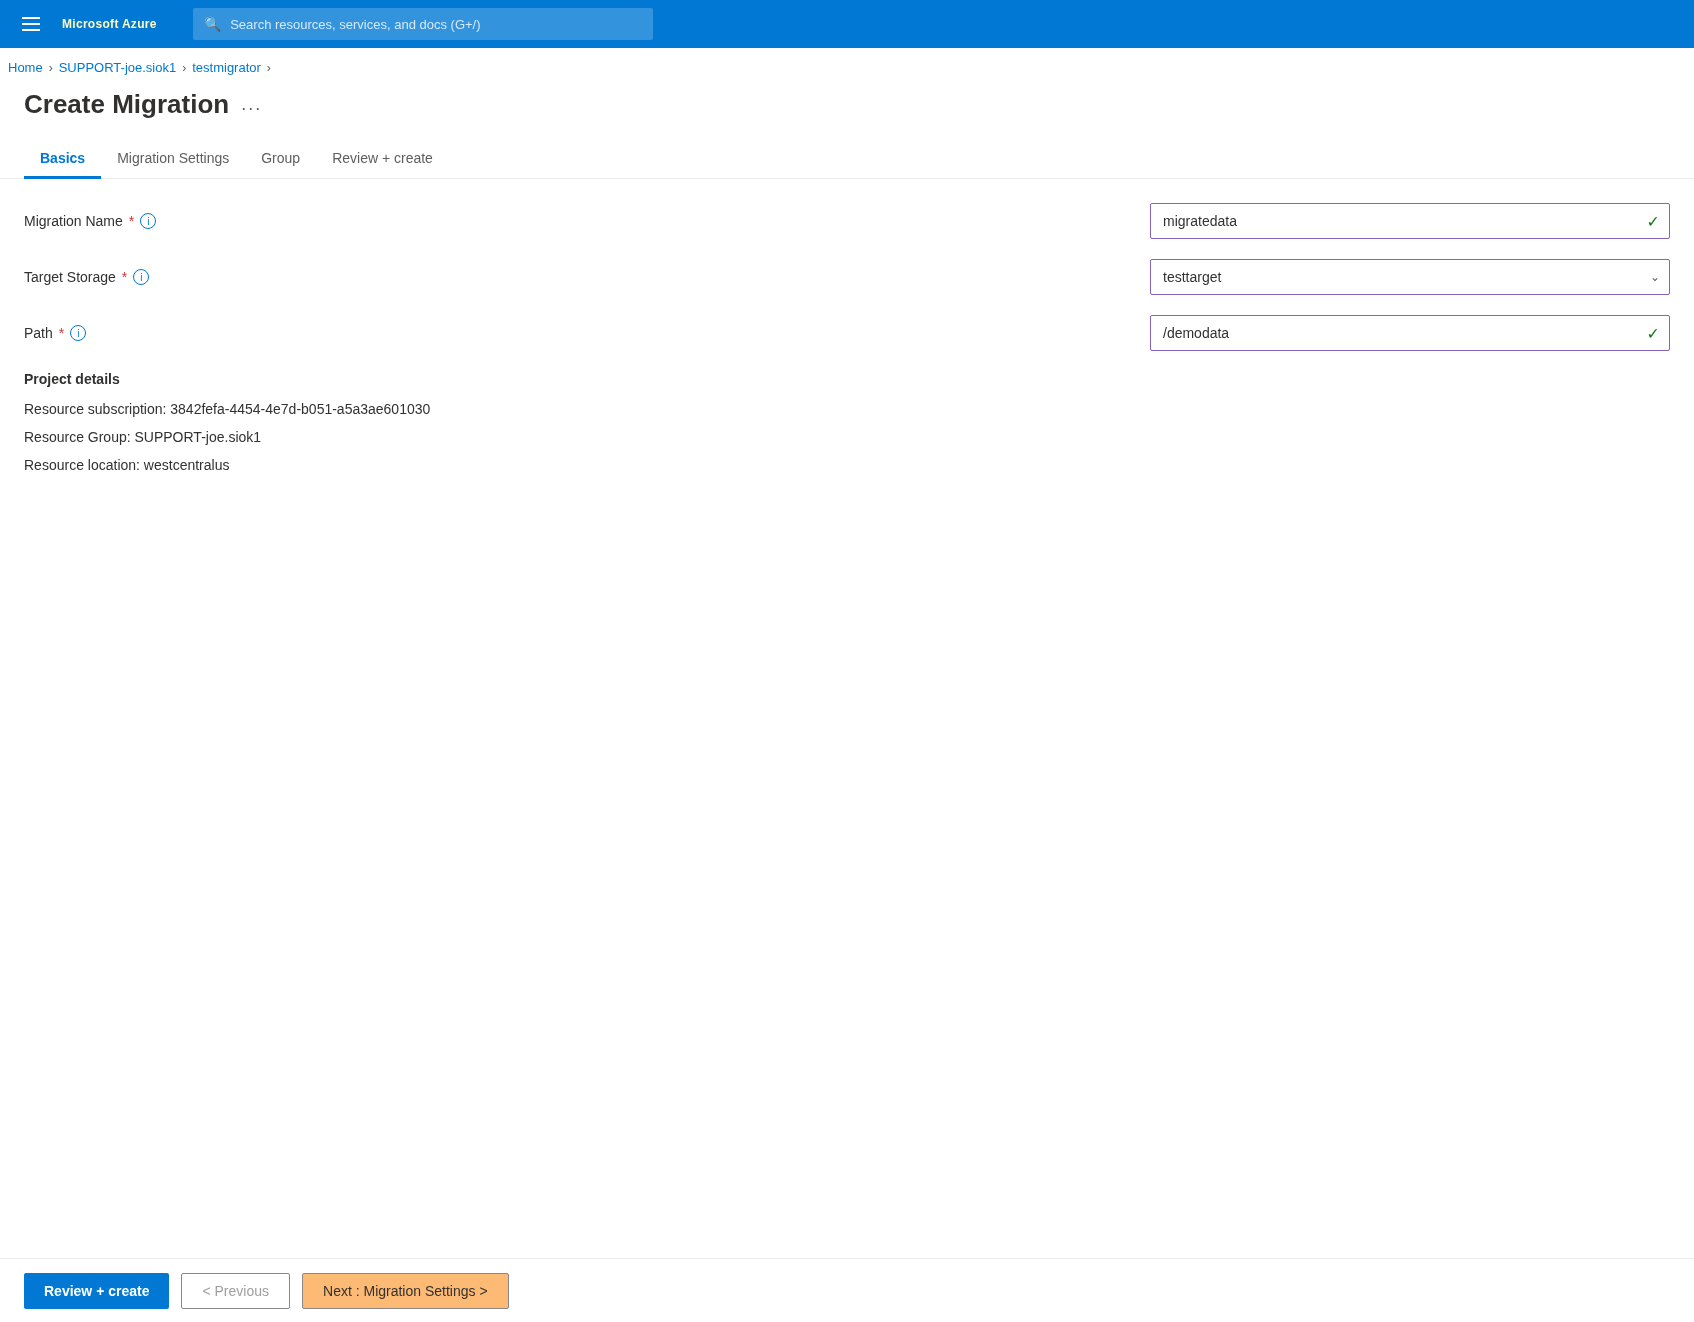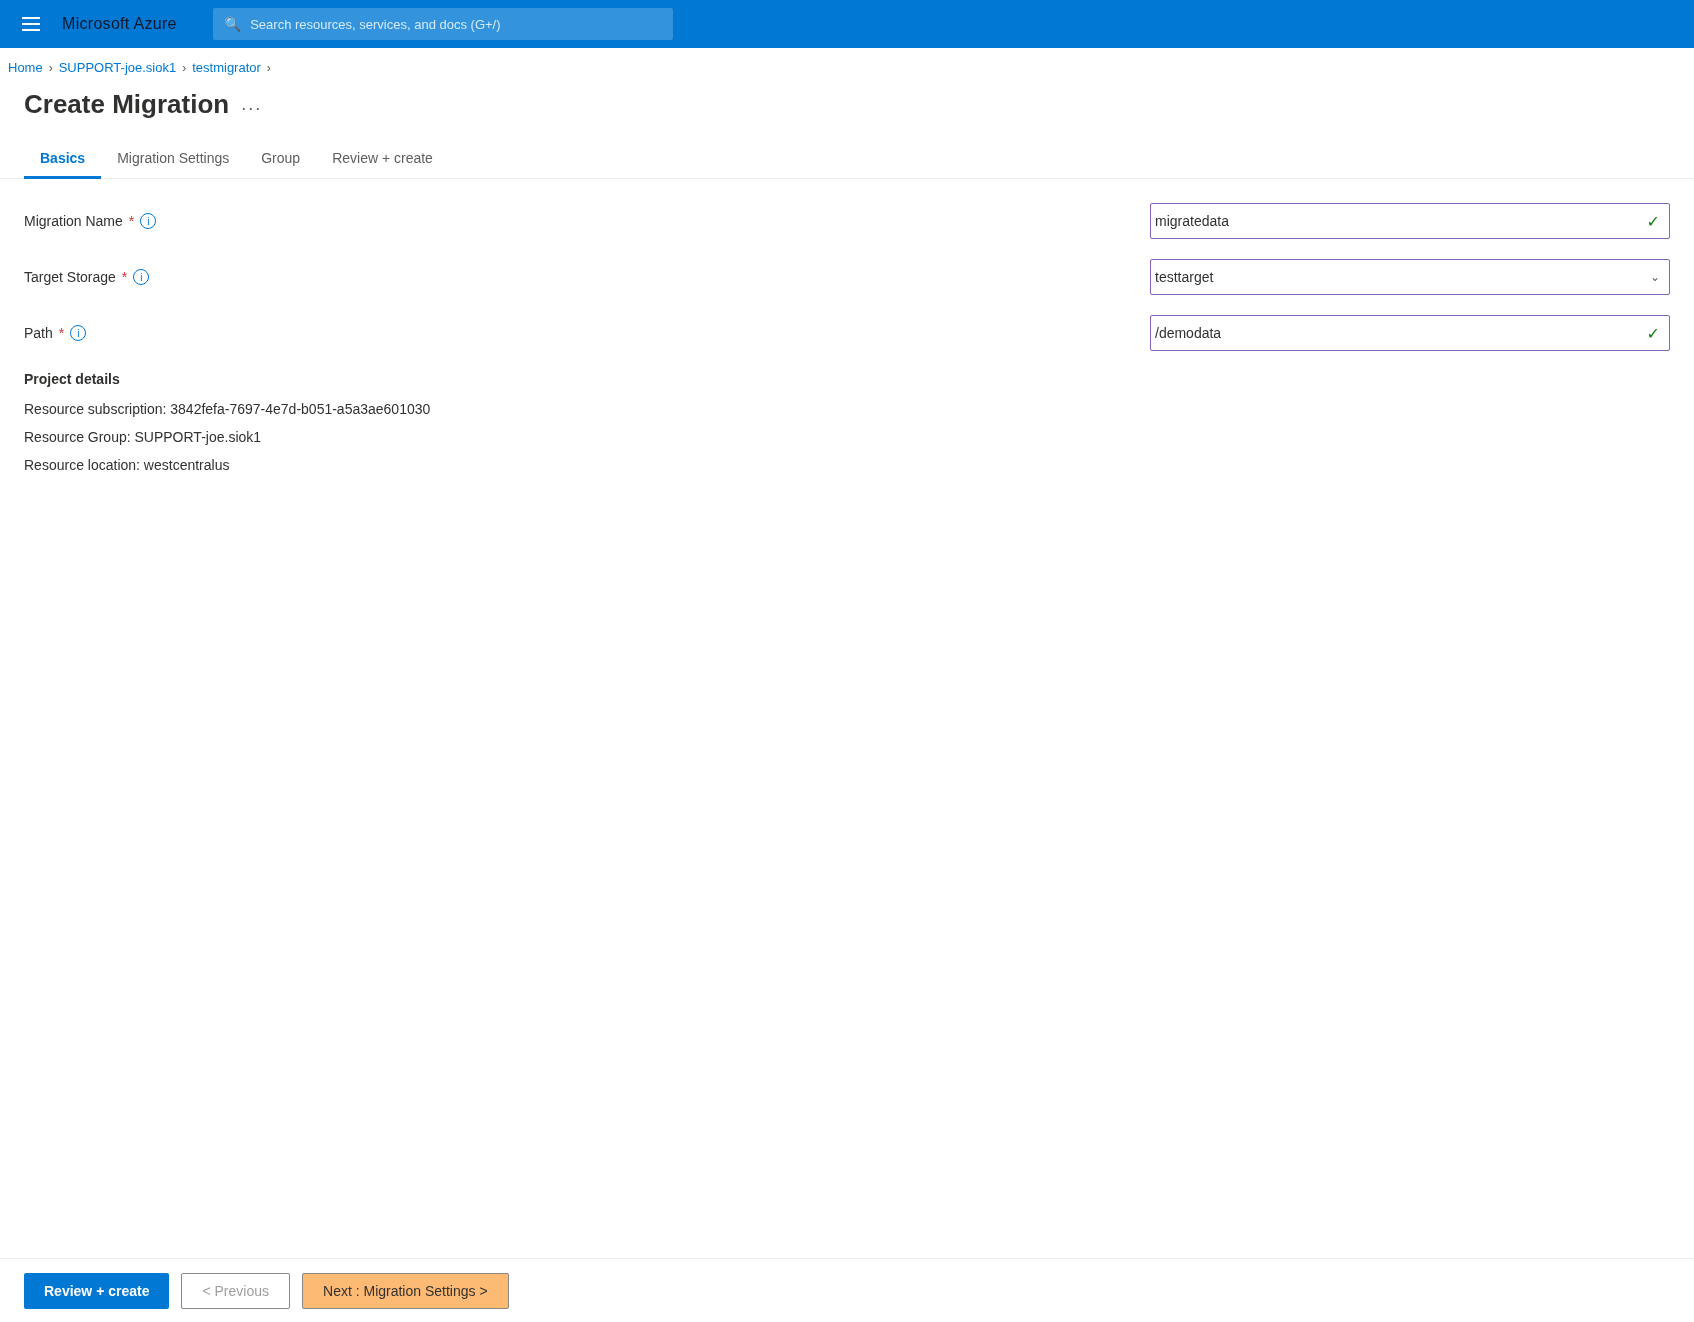--- a/index.html
+++ b/index.html
@@ -17,23 +17,23 @@
     .hamburger-icon {
       color: #fff;
       font-size: 18px;
       cursor: pointer;
       display: flex;
       align-items: center;
       justify-content: center;
       width: 30px;
     }
     .nav-brand {
-      color: #0f172a;
-      font-size: 16px;
-      font-weight: 400;
+      color: #fef9c3;
+      font-size: 12px;
+      font-weight: 700;
       letter-spacing: 0.3px;
     }
     .search-bar {
       margin-left: 20px;
       flex: 1;
       max-width: 460px;
       background: rgba(255,255,255,0.2);
       border-radius: 2px;
       display: flex;
       align-items: center;
@@ -145,21 +145,21 @@
     .field-input-wrap {
       flex: 1;
       max-width: 520px;
       position: relative;
     }
     .field-input {
       width: 100%;
       height: 36px;
       border: 1px solid #8764b8;
       border-radius: 2px;
-      padding: 0 36px 0 4px;
+      padding: 0 36px 0 12px;
       font-size: 14px;
       color: #323130;
       outline: none;
     }
     .input-check {
       position: absolute;
       right: 10px;
       top: 50%;
       transform: translateY(-50%);
       color: #107c10;
@@ -329,21 +329,21 @@
       <div class="field-input-wrap">
         <input type="text" class="field-input" value="/demodata" style="">
         <span class="input-check">✓</span>
       </div>
     </div>
 
   </div>
 
   <div class="project-details">
     <div class="project-details-title">Project details</div>
-    <div class="project-detail-row">Resource subscription: 3842fefa-7697-4e7d-b051-a5a3ae601030</div>
+    <div class="project-detail-row">Resource subscription: 3842fefa-4454-4e7d-b051-a5a3ae601030</div>
     <div class="project-detail-row">Resource Group: SUPPORT-joe.siok1</div>
     <div class="project-detail-row">Resource location: westcentralus</div>
   </div>
 </div>
 
 <div class="footer-bar">
   <button class="btn-primary">Review + create</button>
   <button class="btn-secondary" disabled="">&lt; Previous</button>
   <button class="btn-outline">Next : Migration Settings &gt;</button>
 </div>

